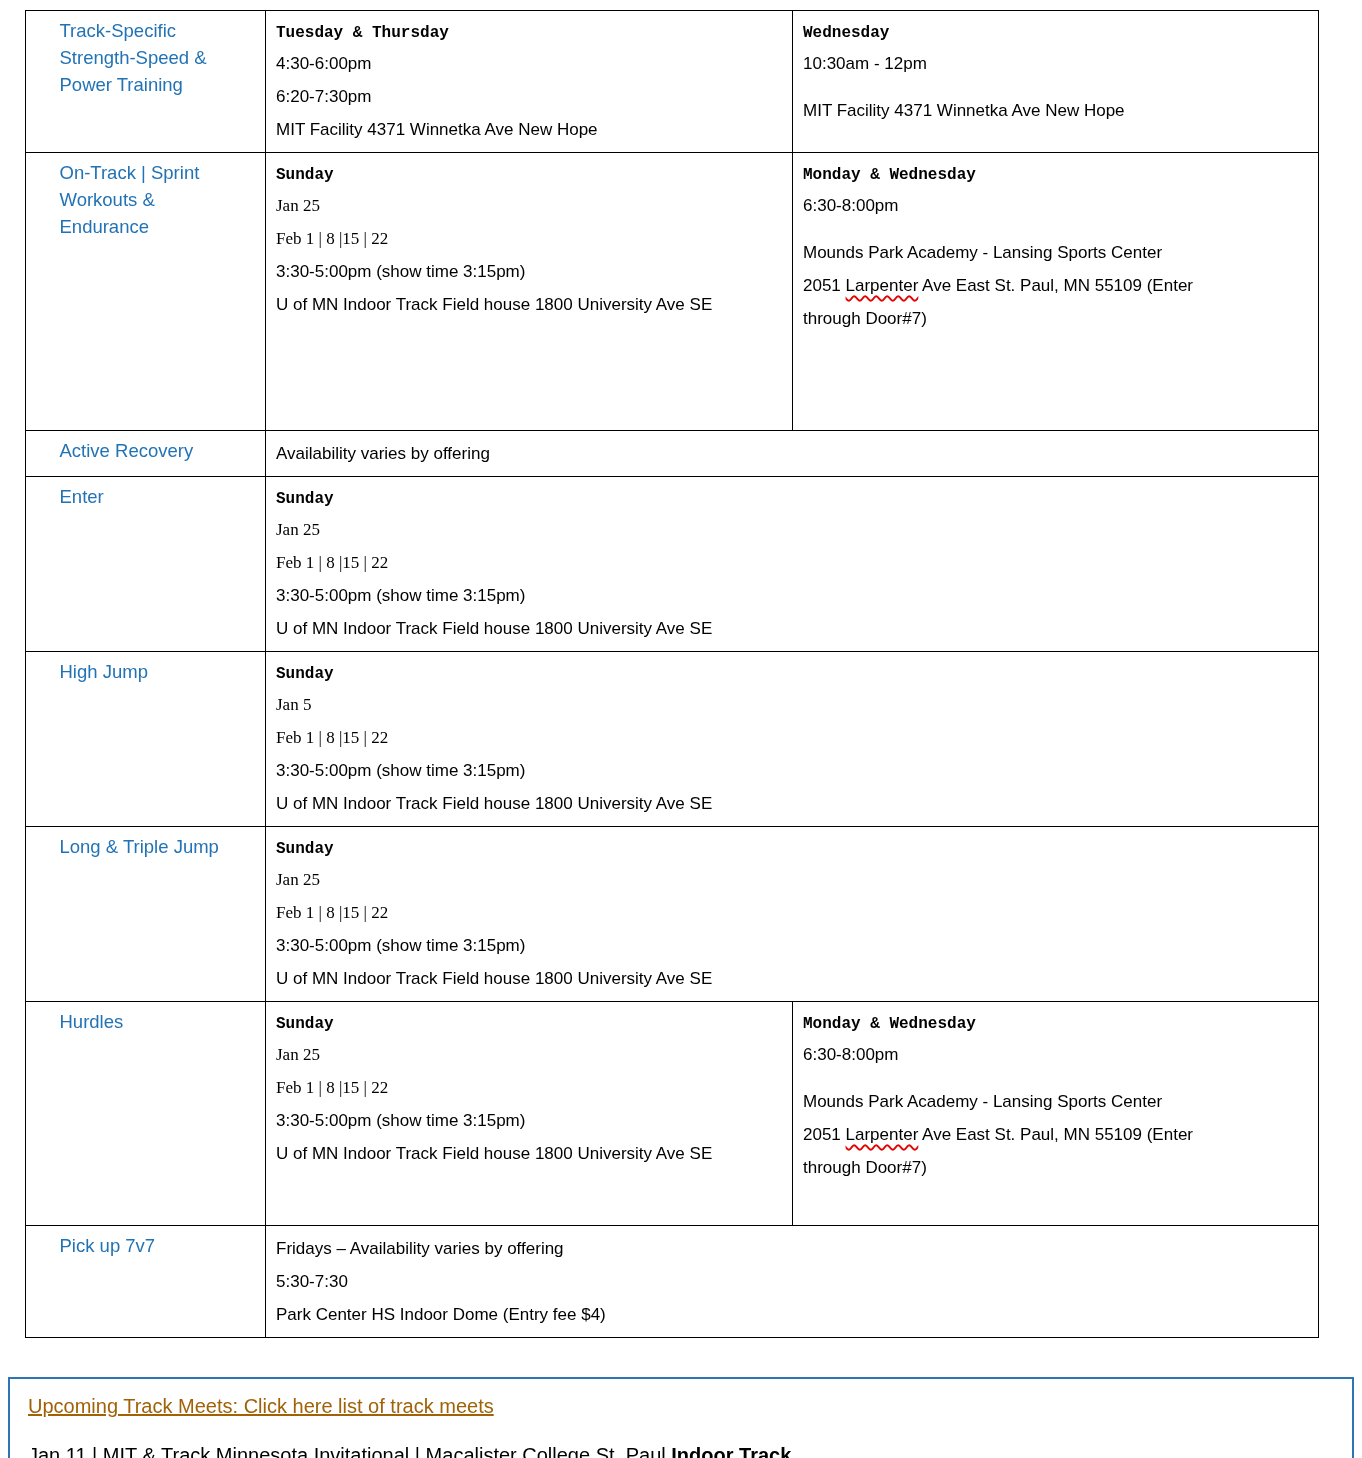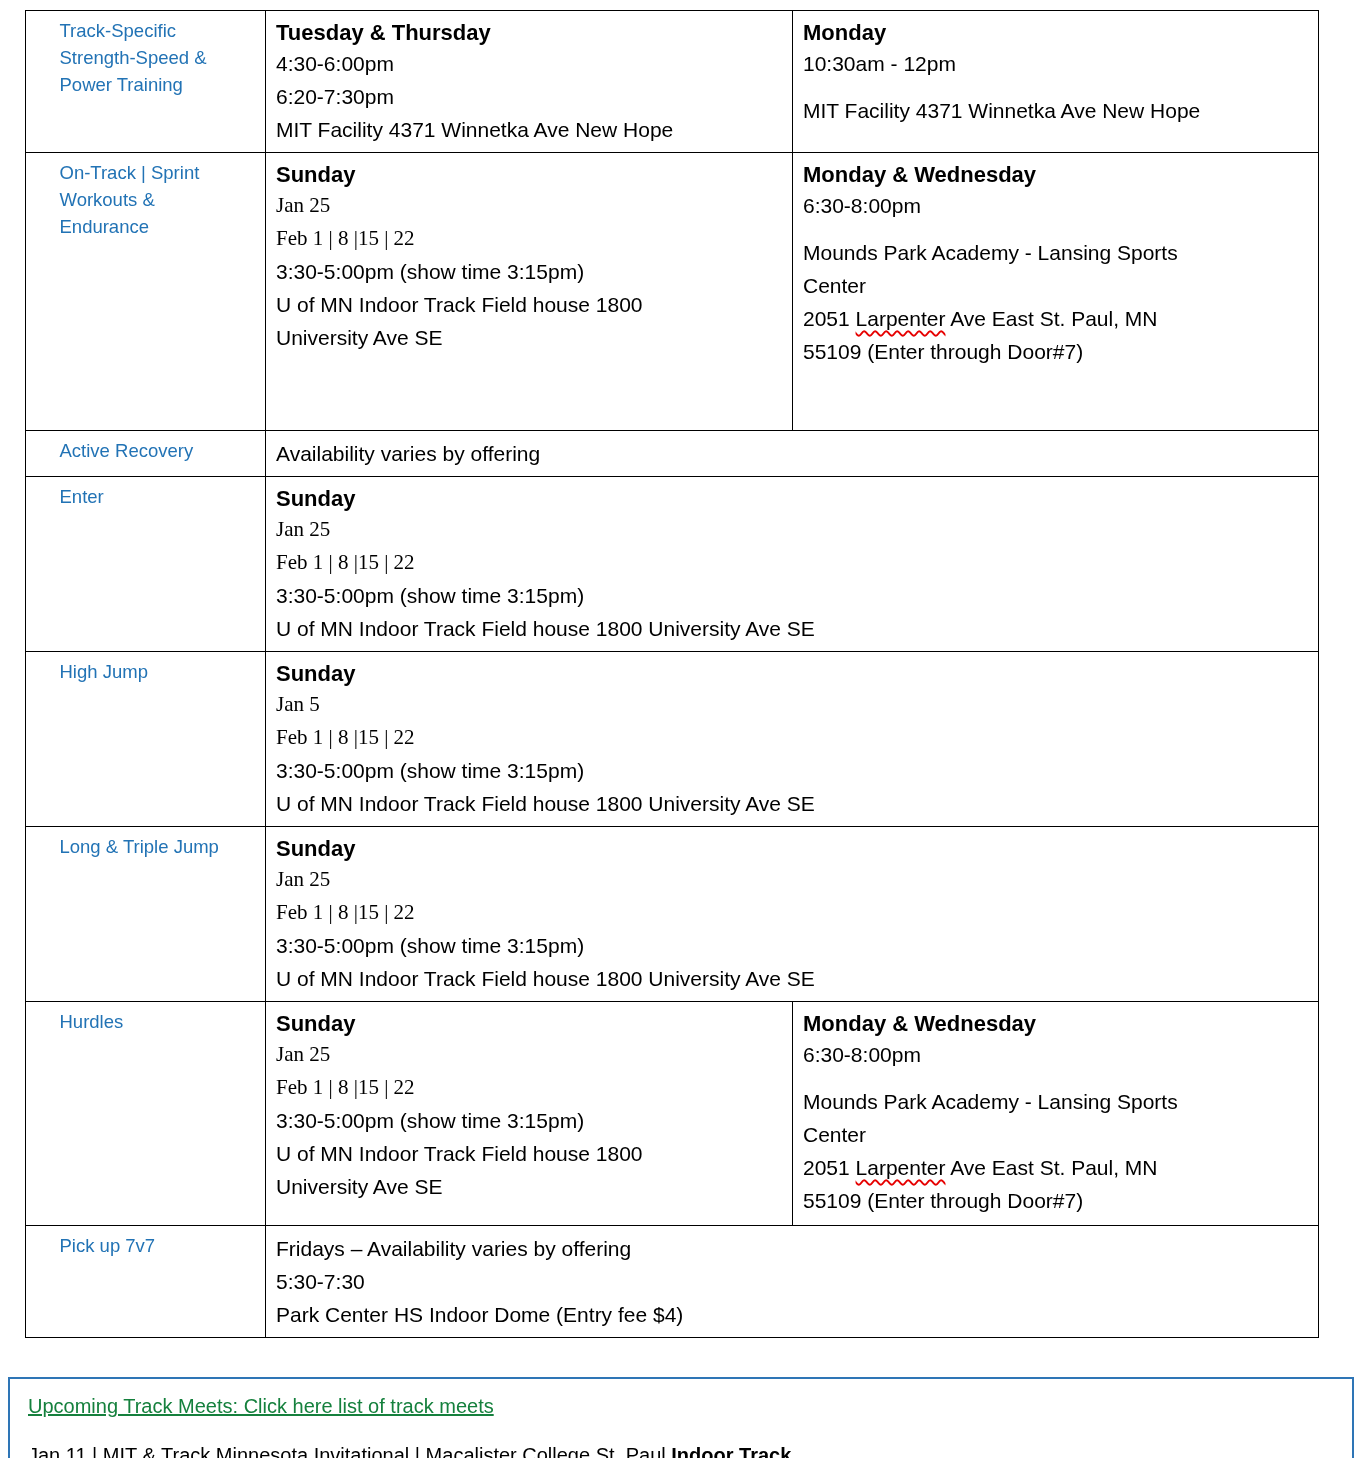--- a/index.html
+++ b/index.html
@@ -15,35 +15,35 @@
     border:1.5px solid #000;vertical-align:top;
     padding:6px 10px;text-align:left;
   }
   col.c1{width:240px}col.c2{width:527px}col.c3{width:526px}
   tr.r1{height:140px}tr.r2{height:278px}tr.r3{height:33px}tr.r4{height:170px}
   tr.r5{height:172px}tr.r6{height:170px}tr.r7{height:224px}tr.r8{height:110px}
 
   td.label{color:#2273B5;font-size:18.5px;line-height:27px;padding-top:9px;}
   .label-text{max-width:172px;margin:0 auto;}
 
-  td.cell p{font-size:21px;line-height:33px;margin:0;}
-  td.cell p.hdr{font-size:22px;font-weight:700;line-height:28px;padding-top:2px;}
+  td.cell p{font-size:17px;line-height:33px;margin:0;}
+  td.cell p.hdr{font-size:16px;font-weight:700;line-height:28px;padding-top:2px;font-family:Liberation Mono, monospace;}
   p.serif{font-family:"Liberation Serif", serif;font-size:22px;}
   p.gap{margin-top:14px !important;}
   p.w455{max-width:455px;margin:0 auto;}
   p.w410{max-width:410px;margin:0 auto;}
   p.w398{max-width:398px;margin:0 auto;}
   td.tight{padding-top:1px;padding-bottom:0;}
   span.sp{text-decoration:underline;text-decoration-style:wavy;text-decoration-color:#e60000;text-decoration-thickness:1.5px;text-underline-offset:4px;margin-top:6px;}
 
   .meets-box{
     box-sizing:border-box;margin:39px 8px 0 8px;height:150px;
     border:2px solid #2E75B6;padding:16px 20px 0 18px;text-align:left;
   }
-  .meets-link{color:#15803d;font-size:20px;text-decoration:underline;cursor:pointer;}
+  .meets-link{color:#a16207;font-size:20px;text-decoration:underline;cursor:pointer;}
   .meet-line{font-size:20px;margin-top:26px;}
   .meet-line b{font-weight:700;}
 </style>
 </head>
 <body>
 
 <table class="sched">
   <colgroup>
       <col class="c1">
       <col class="c2">
@@ -55,21 +55,21 @@
     <td class="label">
       <div class="label-text">Track-Specific Strength-Speed &amp; Power Training</div>
     </td>
     <td class="cell">
       <p class="hdr">Tuesday &amp; Thursday</p>
       <p>4:30-6:00pm</p>
       <p>6:20-7:30pm</p>
       <p>MIT Facility 4371 Winnetka Ave New Hope</p>
     </td>
     <td class="cell">
-      <p class="hdr">Monday</p>
+      <p class="hdr">Wednesday</p>
       <p>10:30am - 12pm</p>
       <p class="gap">MIT Facility 4371 Winnetka Ave New Hope</p>
     </td>
   </tr>
 
   <tr class="r2">
     <td class="label">
       <div class="label-text">On-Track | Sprint Workouts &amp; Endurance</div>
     </td>
     <td class="cell">

